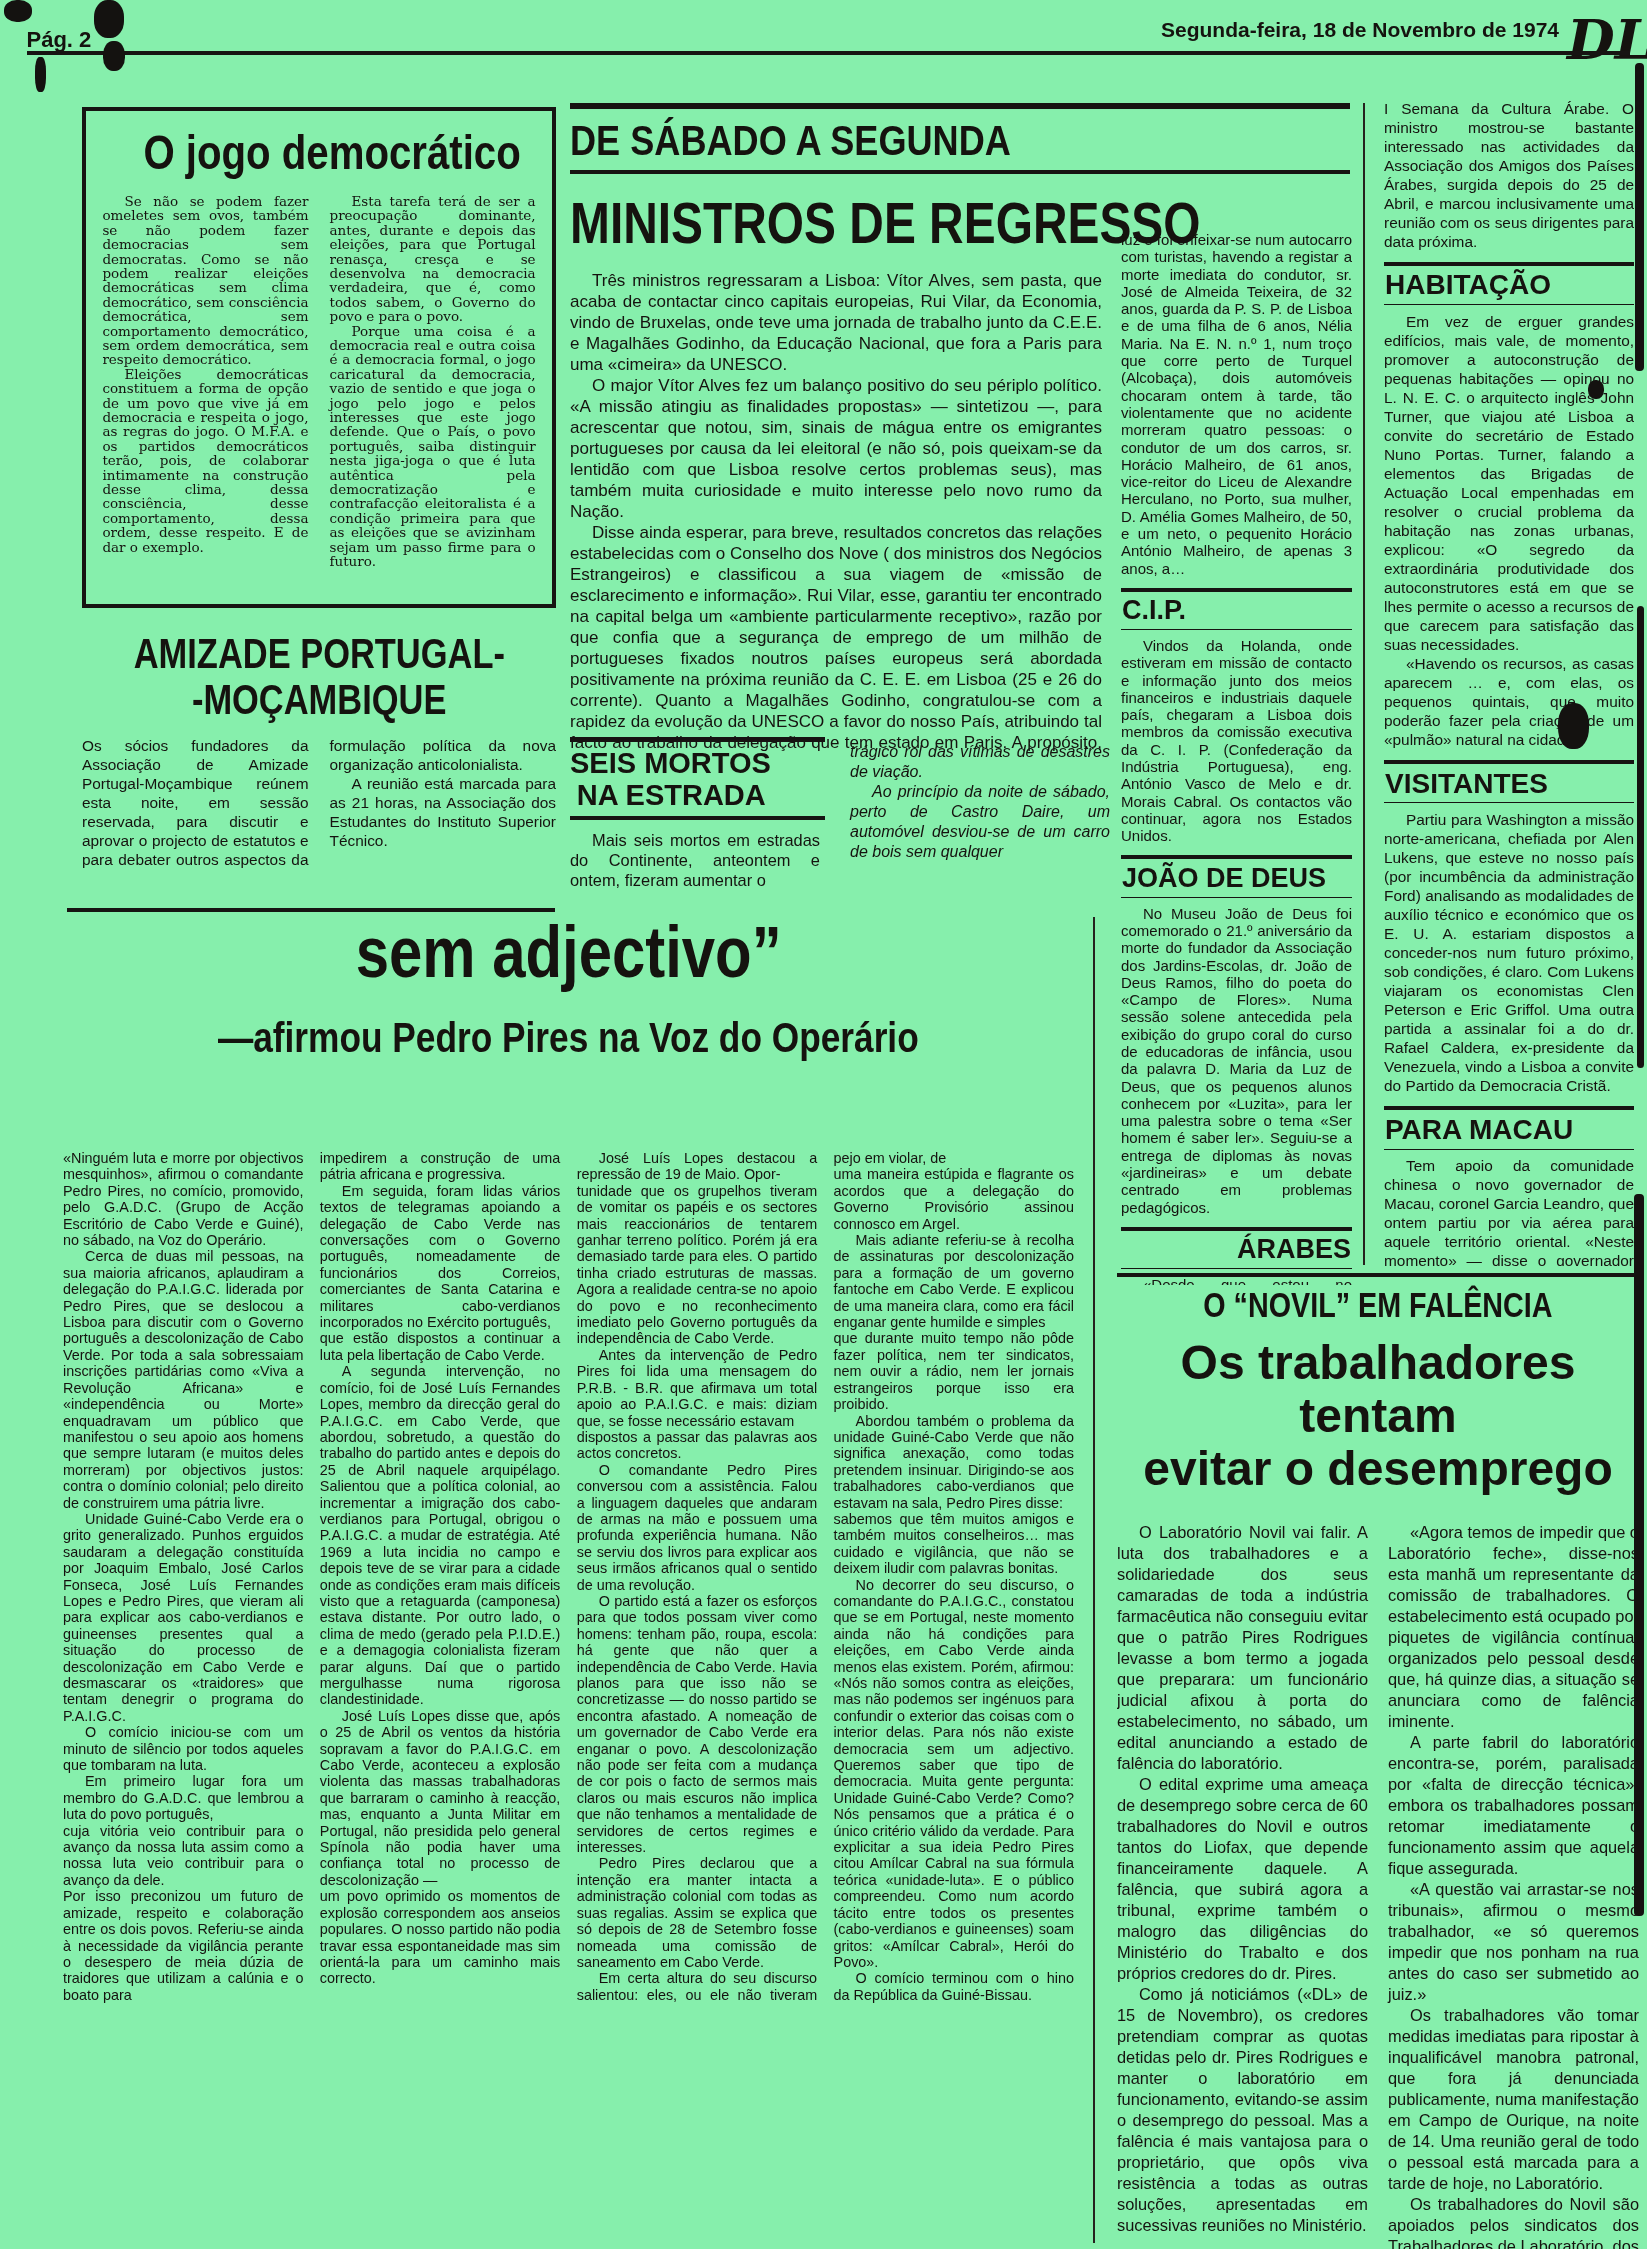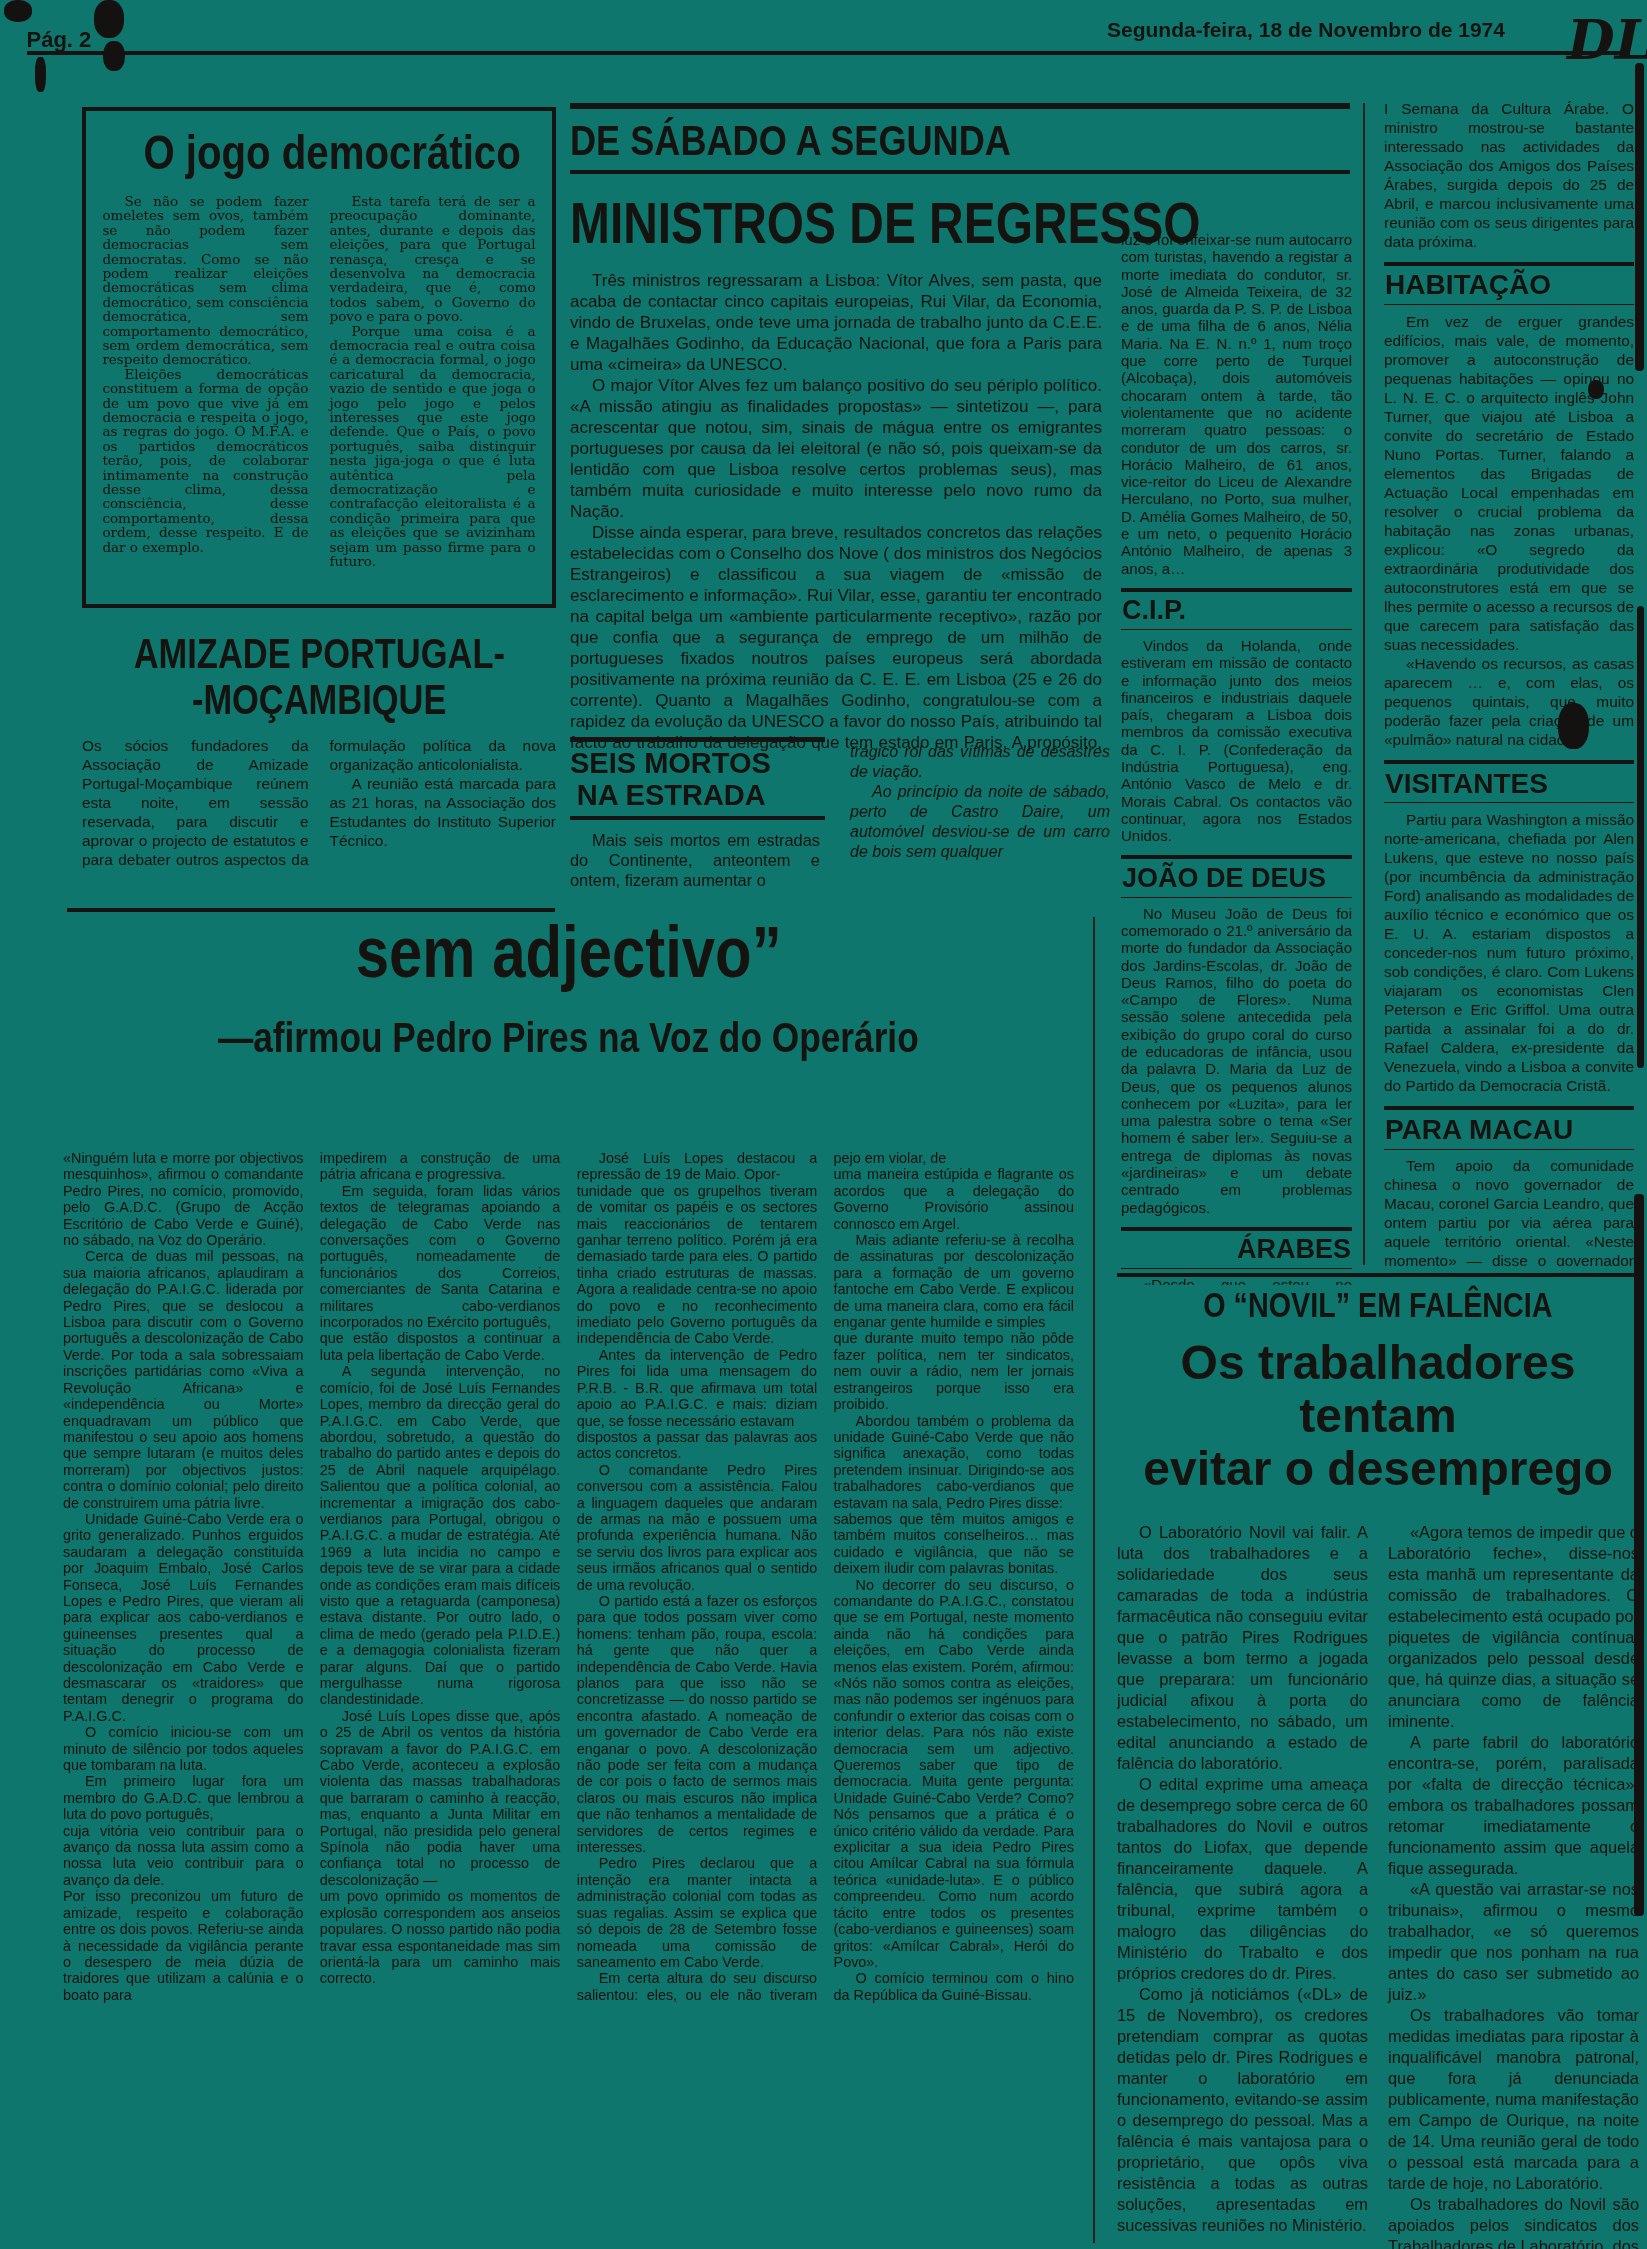--- a/index.html
+++ b/index.html
@@ -1,16 +1,16 @@
 <!DOCTYPE html>
 <html lang="pt" style="font-size:7.7px"><head>
 <meta charset="utf-8">
 <style>
   html,body{margin:0;padding:0;background:#888;}
-  #page{position:relative;width:1647px;height:2250px;background:#0f766e;color:#15130f;
+  #page{position:relative;width:1647px;height:2250px;background:#86efac;color:#15130f;
         font-family:"Liberation Sans",sans-serif;overflow:hidden;}
   .rule{position:absolute;background:#161412;}
   .vrule{position:absolute;background:#26221e;}
   .box{box-sizing:border-box;}
   .just{text-align:justify;}
   .para{margin:0;text-indent:22px;}
   .para.noind{text-indent:0;}
   .para.it{}
   .cond{display:inline-block;transform:scaleX(.82);transform-origin:center;white-space:nowrap;}
   .cond-l{display:inline-block;transform:scaleX(.84);transform-origin:left;white-space:nowrap;}
@@ -20,21 +20,21 @@
   .cols4{column-count:4;column-gap:16.4px;}
   .clip{overflow:hidden;}
   .artifact{position:absolute;background:#141210;border-radius:45%;}
 </style>
 </head>
 <body>
 
 <div id="page">
 
   <div style="position:absolute;left:26.5px;top:26.5px;font-size:22px;font-weight:bold;">Pág. 2</div>
-  <div style="position:absolute;left:1107px;top:18.3px;width:452px;text-align:left;font-size:21px;font-weight:bold;">Segunda-feira, 18 de Novembro de 1974</div>
+  <div style="position:absolute;left:1107px;top:18.3px;width:452px;text-align:right;font-size:21px;font-weight:bold;">Segunda-feira, 18 de Novembro de 1974</div>
   <div style="position:absolute;left:1567px;top:6.7px;font-family:'DejaVu Serif',serif;font-style:italic;font-weight:bold;font-size:55px;">DL</div>
   <div class="rule" style="left:26.5px;top:51px;width:1603px;height:4.3px;"></div>
 
   <div class="box" style="position:absolute;left:82px;top:107px;width:474px;height:501px;border:4.3px solid #161412;padding:12.5px 16.4px;">
     <div style="text-align:center;font-size:49px;font-weight:bold;">
       <span class="cond">O jogo democrático</span>
     </div>
     <div class="cols2 just clip" style="margin-top:14.4px;height:385px;font-family:'DejaVu Serif',serif;font-size:13.5px;line-height:14.4px;column-gap:21px;">
         <p class="para">Se não se podem fazer omeletes sem ovos, também se não podem fazer democracias sem democratas. Como se não podem realizar eleições democráticas sem clima democrático, sem consciência democrática, sem comportamento democrático, sem ordem democrática, sem respeito democrático.</p>
         <p class="para">Eleições democráticas constituem a forma de opção de um povo que vive já em democracia e respeita o jogo, as regras do jogo. O M.F.A. e os partidos democráticos terão, pois, de colaborar intimamente na construção desse clima, dessa consciência, desse comportamento, dessa ordem, desse respeito. E de dar o exemplo.</p>

